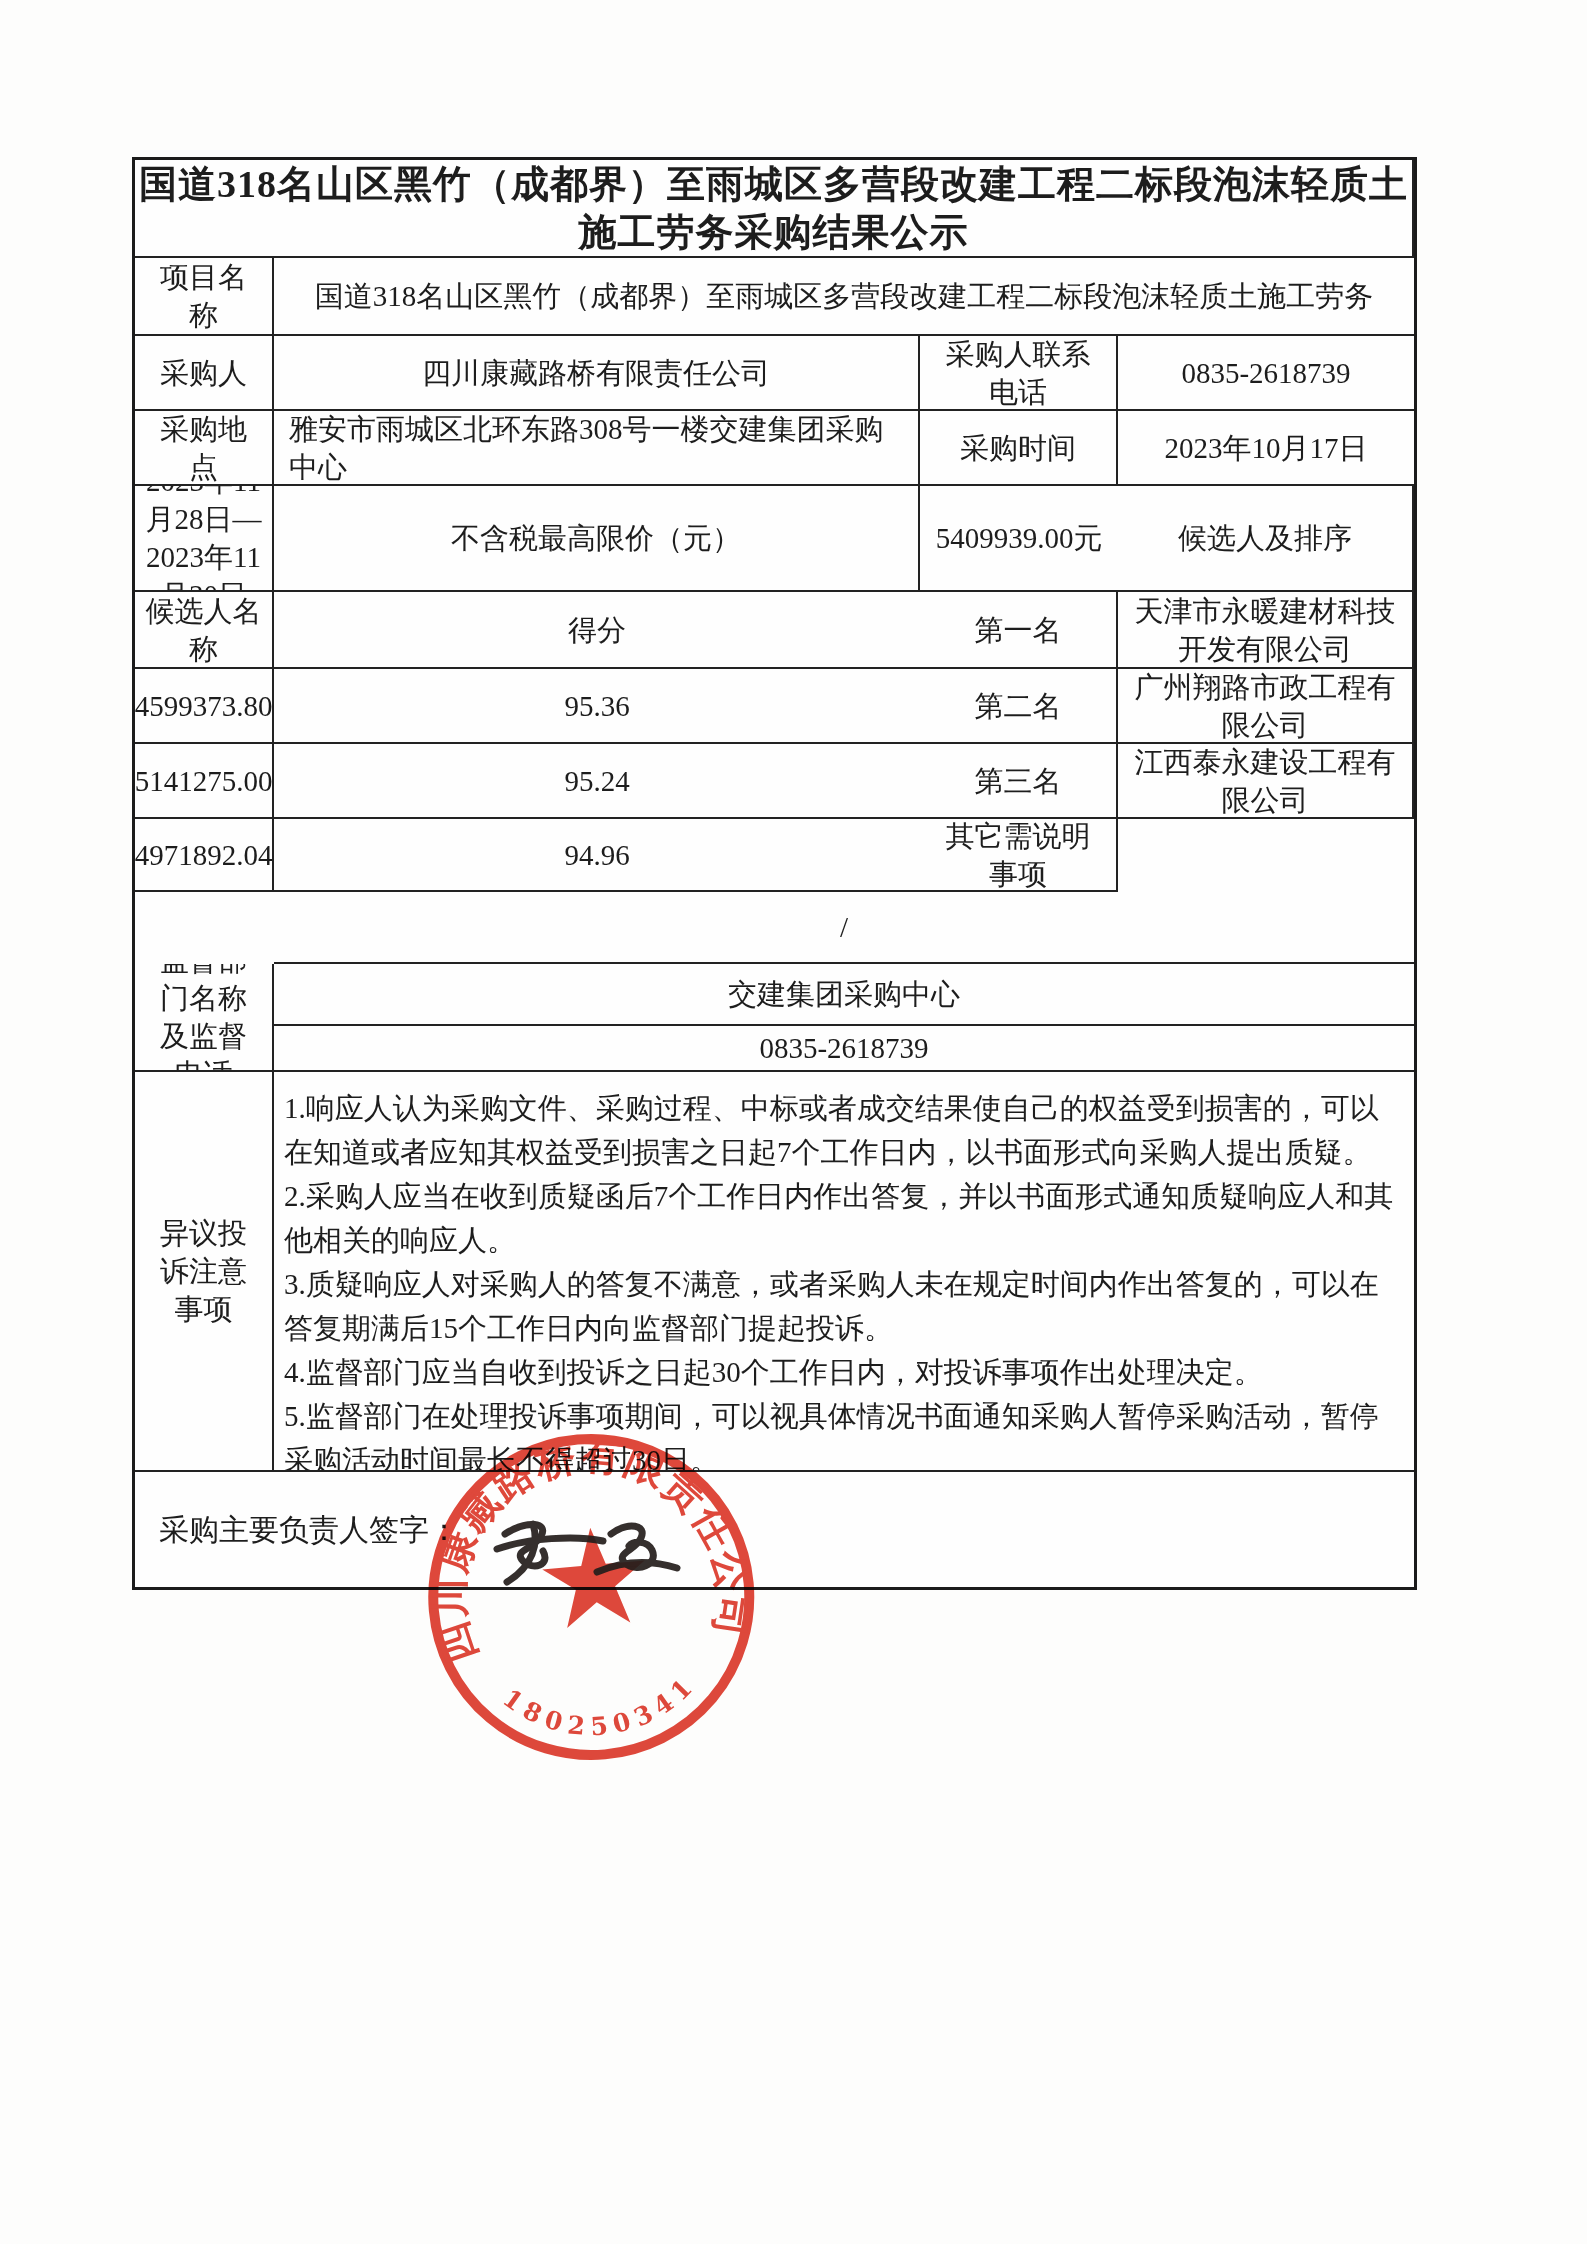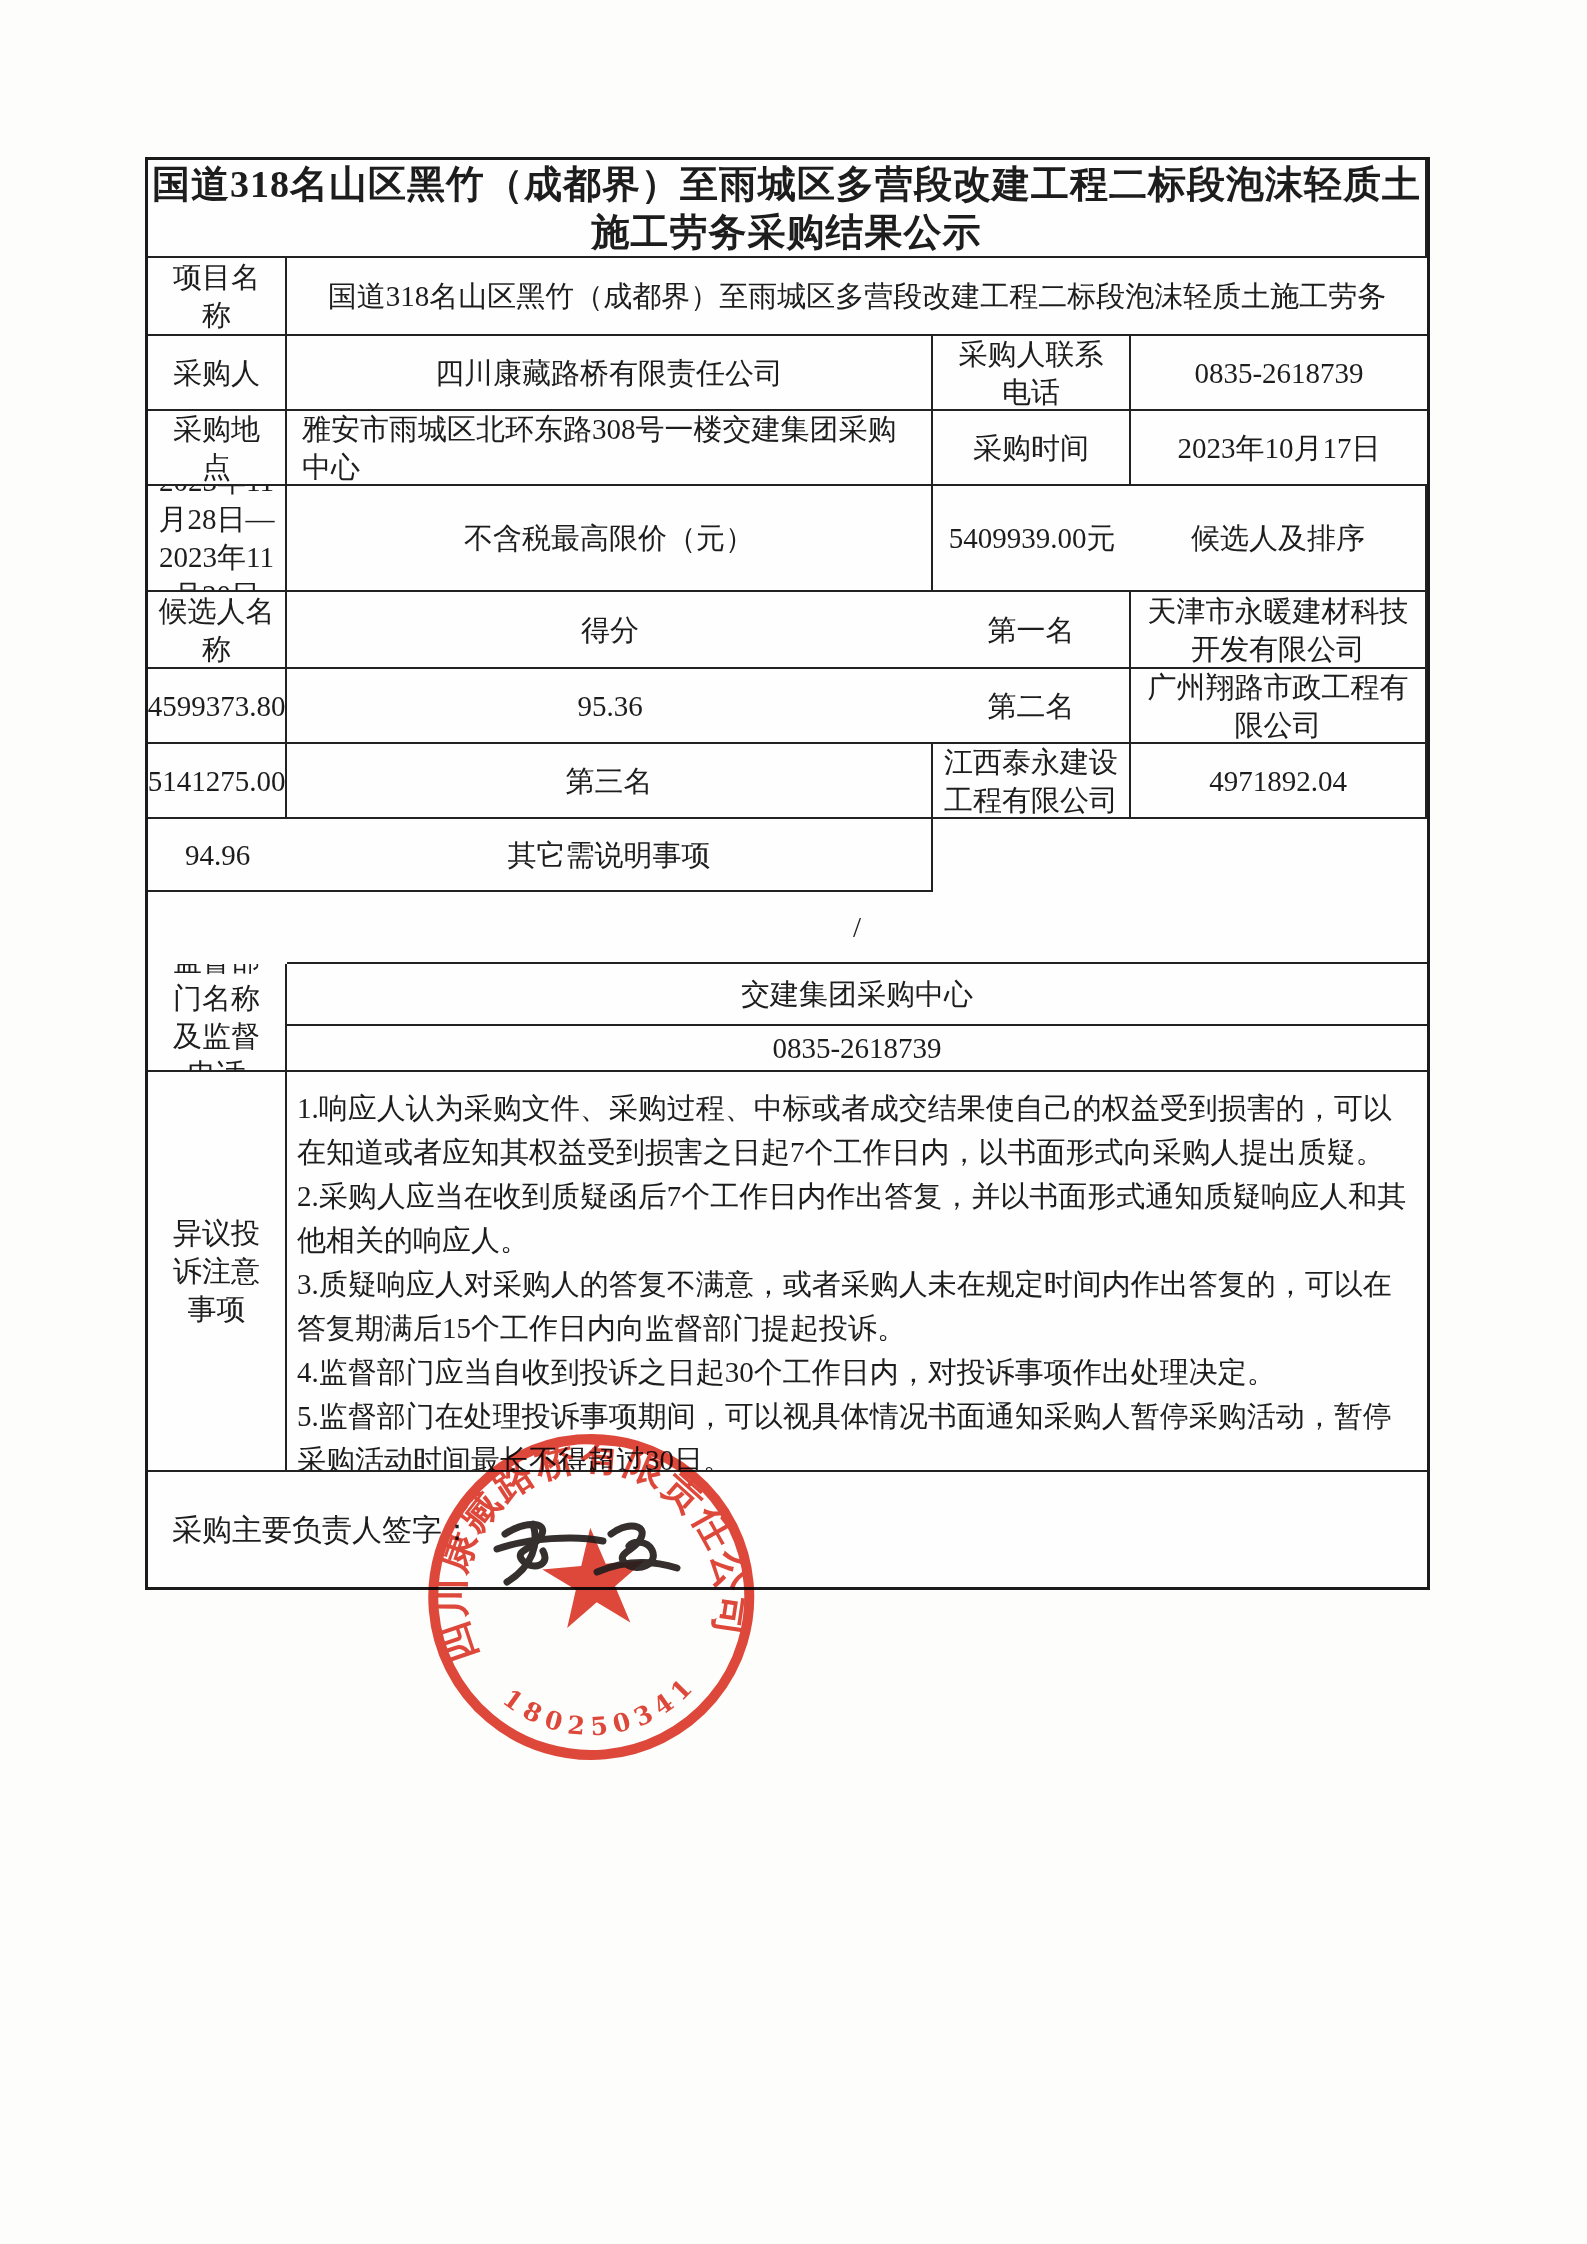--- a/index.html
+++ b/index.html
@@ -5,21 +5,21 @@
   html,body{margin:0;padding:0;}
   body{
     width:1587px;height:2244px;position:relative;
     background:#fdfdfc;
     font-family:"Liberation Serif","DejaVu Serif",serif;
     color:#1d1d1d;
     overflow:hidden;
   }
   
   .doc-table{
-    position:absolute;left:145px;top:157px;width:1285px;height:1433px;
+    position:absolute;left:132px;top:157px;width:1285px;height:1433px;
     border:3px solid #1b1b1b;box-sizing:border-box;
     display:grid;
     grid-template-columns:139px 646px 198px 1fr;
     grid-template-rows:98px 78px 75px 75px 106px 77px 75px 75px 73px 72px 62px 46px 400px 1fr;
     background:#fefefe;
   }
   .cell{
     border-right:2px solid #222;
     border-bottom:2px solid #222;
     display:flex;align-items:center;justify-content:center;
@@ -86,20 +86,21 @@
   <div class="cell nr">得分</div>
 
   <div class="cell">第一名</div>
   <div class="cell">天津市永暖建材科技开发有限公司</div>
   <div class="cell">4599373.80</div>
   <div class="cell nr">95.36</div>
 
   <div class="cell">第二名</div>
   <div class="cell">广州翔路市政工程有限公司</div>
   <div class="cell">5141275.00</div>
+  <div class="cell nr">95.24</div>
 
   <div class="cell">第三名</div>
   <div class="cell">江西泰永建设工程有限公司</div>
   <div class="cell">4971892.04</div>
   <div class="cell nr">94.96</div>
 
   <div class="cell label-col">其它需说明事项</div>
   <div class="cell span24 nr">/</div>
 
   <div class="cell label-col supervision-label">监督部门名称及监督电话</div>

